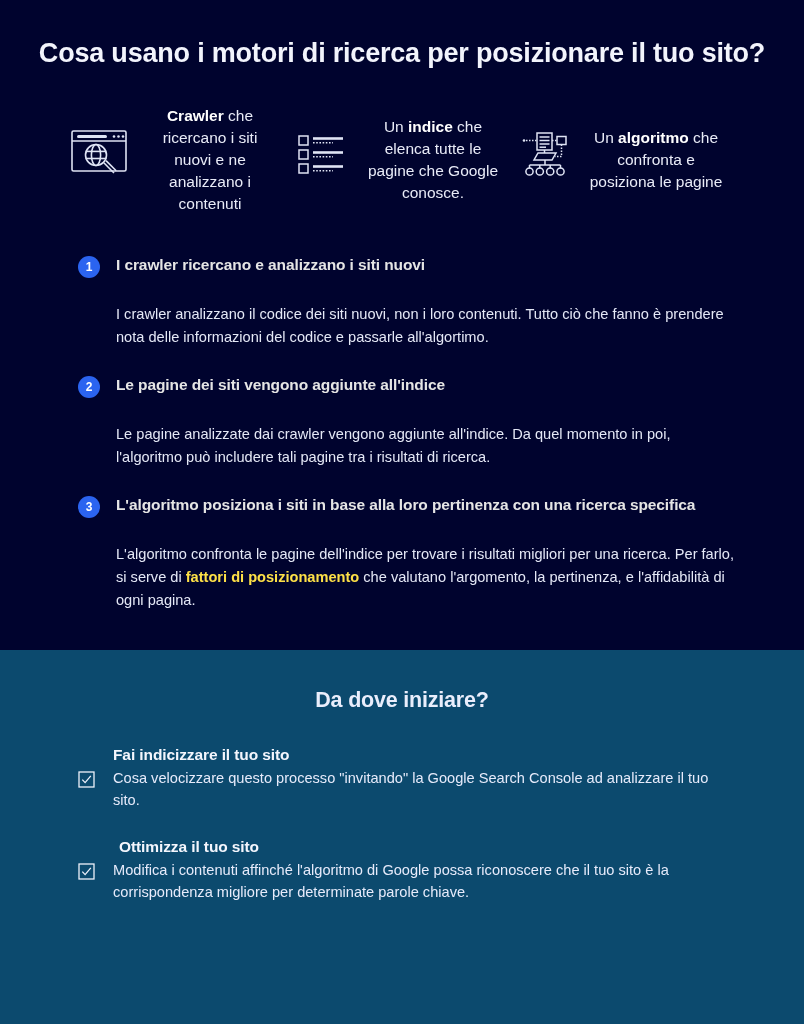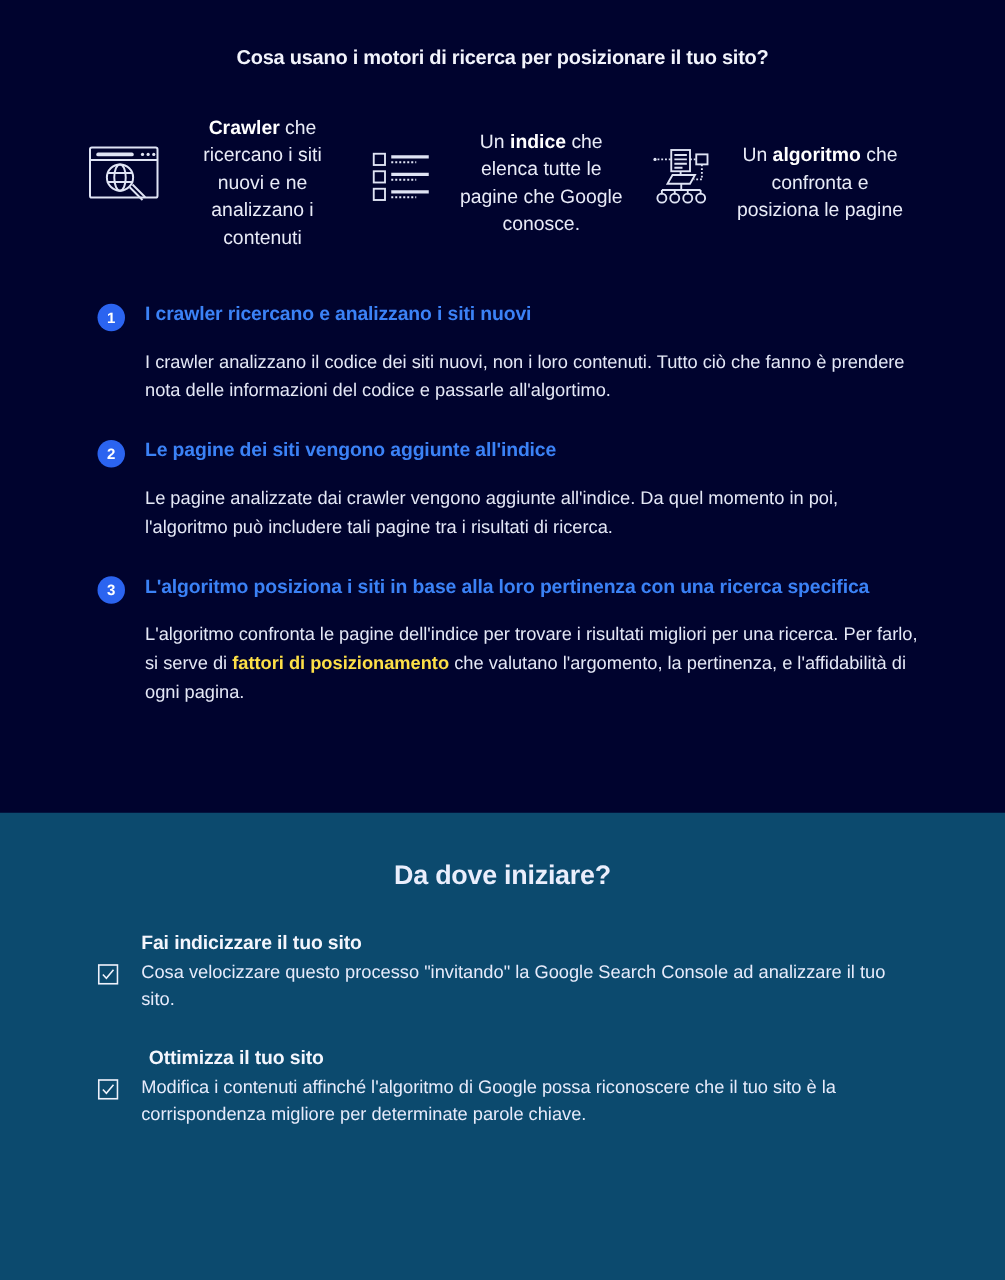--- a/index.html
+++ b/index.html
@@ -27,21 +27,21 @@
   
   .dark-section {
     background: #00032e;
     height: 650px;
     position: relative;
     padding: 0 28px;
   }
 
   .main-title {
     text-align: center;
-    font-size: 16px;
+    font-size: 27px;
     font-weight: bold;
     color: #f2f4fc;
     letter-spacing: -0.2px;
     padding-top: 38px;
   }
 
   
   .columns {
     display: flex;
     justify-content: center;
@@ -101,30 +101,30 @@
     justify-content: center;
     margin-top: 1px;
     margin-right: 16px;
   }
 
   .step-body { flex: 1 1 auto; }
 
   .step-title {
     font-size: 15.5px;
     font-weight: bold;
-    color: #3b82f6;
+    color: #e5e5e5;
     line-height: 20px;
     letter-spacing: -0.1px;
   }
 
   .step-desc {
     font-size: 14.6px;
     line-height: 23px;
     color: #e4e8f6;
-    margin-top: 17px;
+    margin-top: 28px;
     max-width: 630px;
   }
   .step-desc b { font-weight: bold; color: #fde047; }
 
   
   .blue-section {
     background: #0c4a6e;
     flex: 1 1 auto;
     padding: 0 28px;
   }

